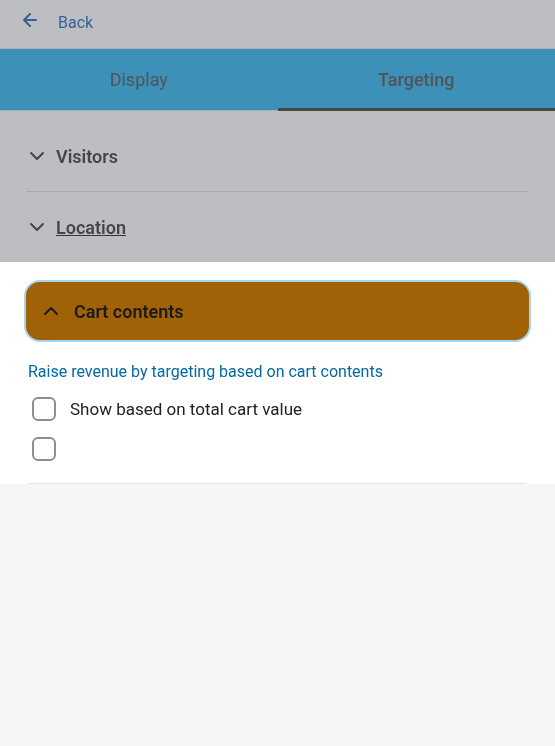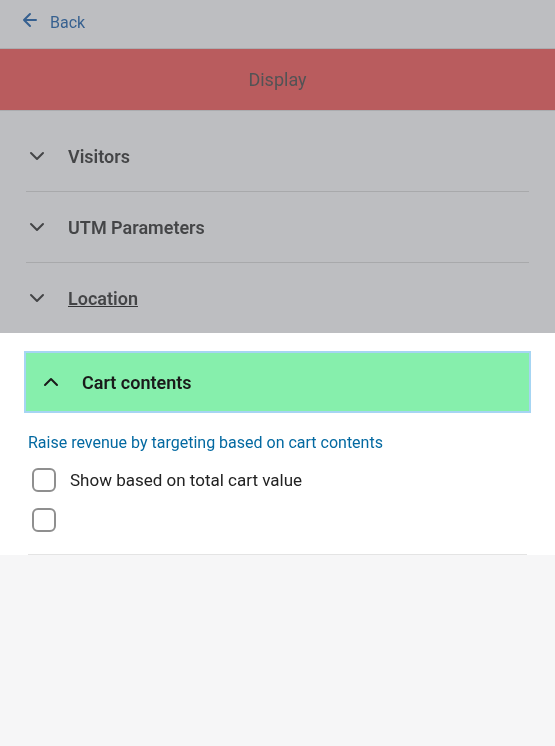--- a/index.html
+++ b/index.html
@@ -23,34 +23,34 @@
   background: rgba(120, 123, 127, 0.45);
   pointer-events: none;
   z-index: 10;
 }
 .header {
   padding: 10px 18px 14px;
 }
 .back-link {
   display: inline-flex;
   align-items: center;
-  gap: 12px;
+  gap: 20px;
   color: #004c9e;
   font-size: 16px;
   cursor: pointer;
 }
 .back-link svg {
   width: 20px;
   height: 20px;
 }
 .tabs {
   display: flex;
   border-top: 1px solid #d6d6d7;
   border-bottom: 1px solid #d6d6d7;
-  background: #ef4444;
+  background: #0ea5e9;
 }
 .tab {
   flex: 1;
   text-align: center;
   padding: 20px 0;
   font-size: 18px;
   color: #333;
   cursor: pointer;
   position: relative;
 }
@@ -65,21 +65,21 @@
   bottom: -1px;
   height: 3px;
   background: #222;
 }
 .sections {
   padding: 26px 26px 0;
 }
 .section-header {
   display: flex;
   align-items: center;
-  gap: 20px;
+  gap: 8px;
   padding: 24px 0;
   border-bottom: 1px solid #cfcfd0;
   cursor: pointer;
 }
 .section-header:first-child {
   padding-top: 8px;
 }
 .section-title {
   font-size: 18px;
   font-weight: 600;
@@ -98,25 +98,25 @@
 }
 .expanded-panel {
   background: #fff;
   padding: 18px 24px 0;
   position: relative;
   z-index: 20;
 }
 .expanded-header {
   display: flex;
   align-items: center;
-  gap: 20px;
+  gap: 12px;
   padding: 18px 14px;
   border: 2px solid #a6d5f3;
-  border-radius: 0;
-  background: #86efac;
+  border-radius: 16px;
+  background: #a16207;
   cursor: pointer;
 }
 .expanded-title {
   font-size: 18px;
   font-weight: 600;
   color: #1a1a1a;
 }
 .description {
   font-size: 16px;
   color: #0369a1;
@@ -162,38 +162,33 @@
       </svg>
     </span>
     <span>Back</span>
   </div>
 </div>
 
 <div class="tabs">
   <div class="tab">
     <span>Display</span>
   </div>
+  <div class="tab active">
+    <span>Targeting</span>
+  </div>
 </div>
 
 <div class="sections">
   <div class="section-header">
     <span class="chevron">
       <svg viewBox="0 0 18 18" fill="none" stroke="#1a1a1a" stroke-width="2">
           <path d="M3 6l6 6 6-6" stroke-linecap="round" stroke-linejoin="round"></path>
         </svg>
     </span>
     <span class="section-title">Visitors</span>
-  </div>
-  <div class="section-header">
-    <span class="chevron">
-      <svg viewBox="0 0 18 18" fill="none" stroke="#1a1a1a" stroke-width="2">
-          <path d="M3 6l6 6 6-6" stroke-linecap="round" stroke-linejoin="round"></path>
-        </svg>
-    </span>
-    <span class="section-title">UTM Parameters</span>
   </div>
   <div class="section-header" style="border-bottom:none;text-decoration:underline;">
     <span class="chevron">
       <svg viewBox="0 0 18 18" fill="none" stroke="#1a1a1a" stroke-width="2">
           <path d="M3 6l6 6 6-6" stroke-linecap="round" stroke-linejoin="round"></path>
         </svg>
     </span>
     <span class="section-title">Location</span>
   </div>
 </div>

